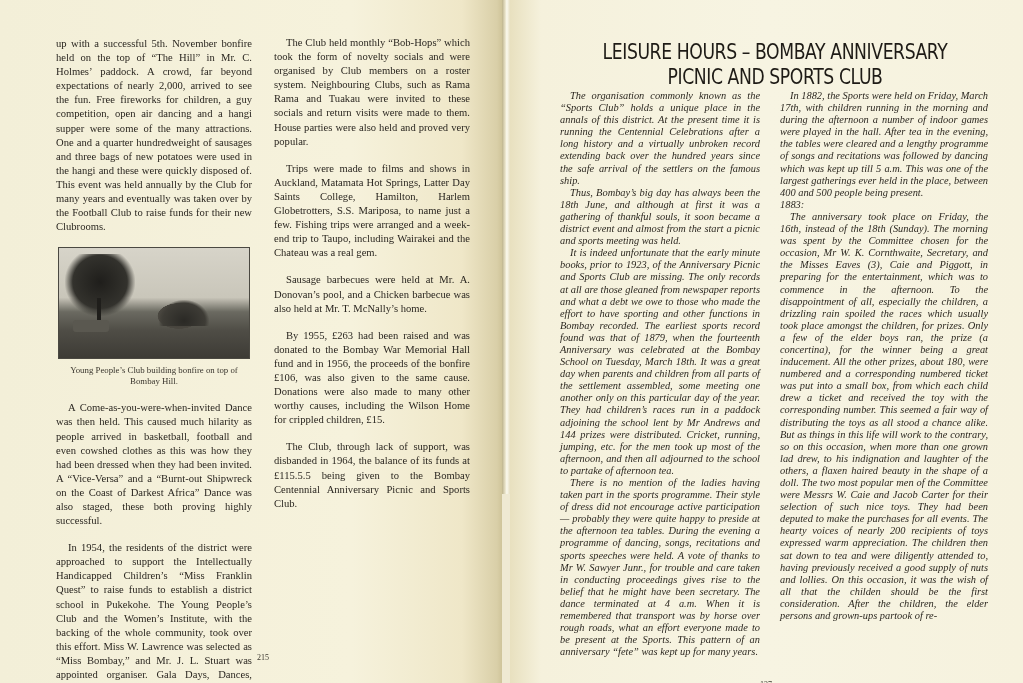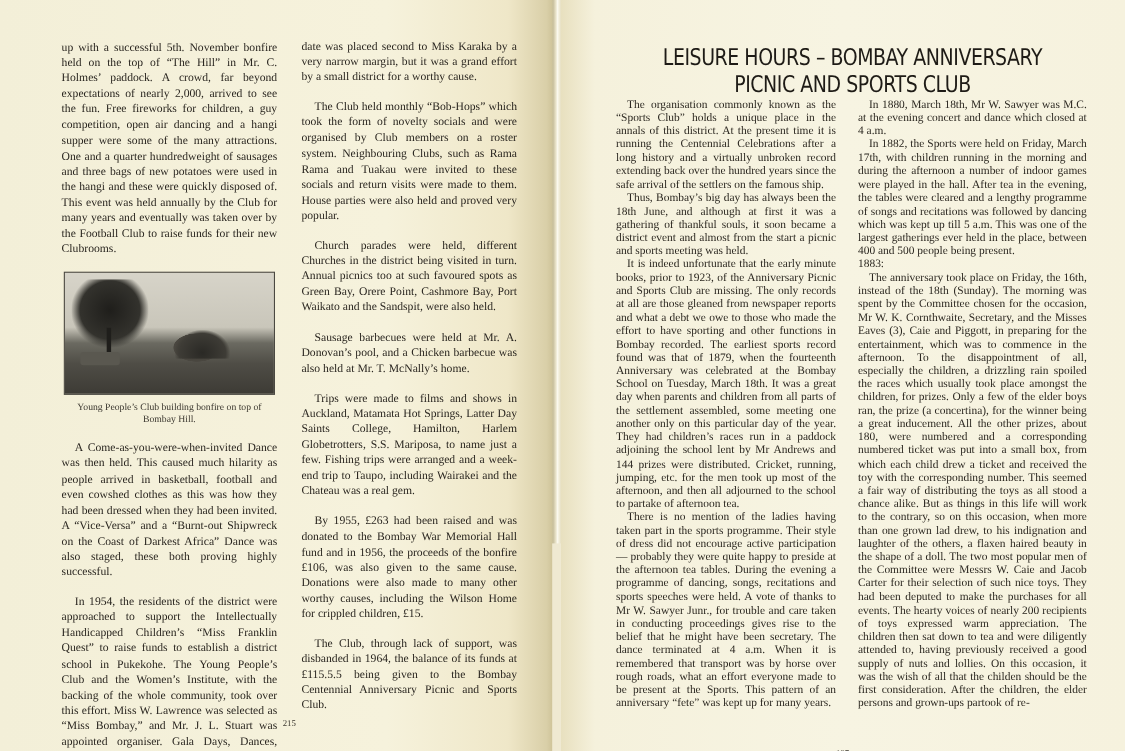--- a/index.html
+++ b/index.html
@@ -46,21 +46,21 @@
     position: absolute; left: 560px; top: 40px; width: 430px;
     font-family: "DejaVu Sans", "Liberation Sans", sans-serif;
     font-weight: normal; font-size: 21px; line-height: 25px;
     text-align: center; letter-spacing: -0.5px; color: #1e1b16;
     transform: scaleX(0.82); transform-origin: center top;
   }
   .title span { display: block; }
   .right-col { position: absolute; top: 90px; font-size: 10.4px; line-height: 12.1px; text-align: justify; color: #2c2821; }
   .right-col1 { left: 560px; width: 200px; }
   .right-col2 { left: 780px; width: 208px; }
-  .right-col p { margin: 0; text-indent: 10px; }
+  .right-col p { margin: 0; text-indent: 10px; font-style: italic; }
   .right-col p.first { text-indent: 10px; }
   .right-col p.year { text-indent: 0; }
 </style>
 </head>
 <body>
 
 <div class="spread">
 
   <div class="page page-left">
     <div class="col left-col1">
@@ -71,25 +71,23 @@
         <div class="pile"></div>
         <div class="car"></div>
       </div>
       <div class="caption">Young People’s Club building bonfire on top of Bombay Hill.</div>
       <p>A Come-as-you-were-when-invited Dance was then held. This caused much hilarity as people arrived in basketball, football and even cowshed clothes as this was how they had been dressed when they had been invited. A “Vice-Versa” and a “Burnt-out Shipwreck on the Coast of Darkest Africa” Dance was also staged, these both proving highly successful.</p>
       <p>In 1954, the residents of the district were approached to support the Intellectually Handicapped Children’s “Miss Franklin Quest” to raise funds to establish a district school in Pukekohe. The Young People’s Club and the Women’s Institute, with the backing of the whole community, took over this effort. Miss W. Lawrence was selected as “Miss Bombay,” and Mr. J. L. Stuart was appointed organiser. Gala Days, Dances, Quick Raffle Stalls, Bottle Drives, Stock Drives and Street Collections were organised, resulting in £770 being raised in a few weeks.</p>
 
     </div>
 
     <div class="col left-col2">
-      <p class="first">date was placed second to Miss Karaka by a very narrow margin, but it was a grand effort by a small district for a worthy cause.</p>
       <p>The Club held monthly “Bob-Hops” which took the form of novelty socials and were organised by Club members on a roster system. Neighbouring Clubs, such as Rama Rama and Tuakau were invited to these socials and return visits were made to them. House parties were also held and proved very popular.</p>
-      <p>Church parades were held, different Churches in the district being visited in turn. Annual picnics too at such favoured spots as Green Bay, Orere Point, Cashmore Bay, Port Waikato and the Sandspit, were also held.</p>
+      <p>Trips were made to films and shows in Auckland, Matamata Hot Springs, Latter Day Saints College, Hamilton, Harlem Globetrotters, S.S. Mariposa, to name just a few. Fishing trips were arranged and a week-end trip to Taupo, including Wairakei and the Chateau was a real gem.</p>
       <p>Sausage barbecues were held at Mr. A. Donovan’s pool, and a Chicken barbecue was also held at Mr. T. McNally’s home.</p>
-      <p>Trips were made to films and shows in Auckland, Matamata Hot Springs, Latter Day Saints College, Hamilton, Harlem Globetrotters, S.S. Mariposa, to name just a few. Fishing trips were arranged and a week-end trip to Taupo, including Wairakei and the Chateau was a real gem.</p>
       <p>By 1955, £263 had been raised and was donated to the Bombay War Memorial Hall fund and in 1956, the proceeds of the bonfire £106, was also given to the same cause. Donations were also made to many other worthy causes, including the Wilson Home for crippled children, £15.</p>
       <p>The Club, through lack of support, was disbanded in 1964, the balance of its funds at £115.5.5 being given to the Bombay Centennial Anniversary Picnic and Sports Club.</p>
 
     </div>
 
     <div class="pagenum pn-left">215</div>
   </div>
 
   <div class="gutter"></div>
 
@@ -101,20 +99,19 @@
   </div>
 
   <div class="right-col right-col1">
     <p class="first">The organisation commonly known as the “Sports Club” holds a unique place in the annals of this district. At the present time it is running the Centennial Celebrations after a long history and a virtually unbroken record extending back over the hundred years since the safe arrival of the settlers on the famous ship.</p>
     <p>Thus, Bombay’s big day has always been the 18th June, and although at first it was a gathering of thankful souls, it soon became a district event and almost from the start a picnic and sports meeting was held.</p>
     <p>It is indeed unfortunate that the early minute books, prior to 1923, of the Anniversary Picnic and Sports Club are missing. The only records at all are those gleaned from newspaper reports and what a debt we owe to those who made the effort to have sporting and other functions in Bombay recorded. The earliest sports record found was that of 1879, when the fourteenth Anniversary was celebrated at the Bombay School on Tuesday, March 18th. It was a great day when parents and children from all parts of the settlement assembled, some meeting one another only on this particular day of the year. They had children’s races run in a paddock adjoining the school lent by Mr Andrews and 144 prizes were distributed. Cricket, running, jumping, etc. for the men took up most of the afternoon, and then all adjourned to the school to partake of afternoon tea.</p>
     <p>There is no mention of the ladies having taken part in the sports programme. Their style of dress did not encourage active participation — probably they were quite happy to preside at the afternoon tea tables. During the evening a programme of dancing, songs, recitations and sports speeches were held. A vote of thanks to Mr W. Sawyer Junr., for trouble and care taken in conducting proceedings gives rise to the belief that he might have been secretary. The dance terminated at 4 a.m. When it is remembered that transport was by horse over rough roads, what an effort everyone made to be present at the Sports. This pattern of an anniversary “fete” was kept up for many years.</p>
   </div>
 
   <div class="right-col right-col2">
-    <p class="first">In 1880, March 18th, Mr W. Sawyer was M.C. at the evening concert and dance which closed at 4 a.m.</p>
     <p>In 1882, the Sports were held on Friday, March 17th, with children running in the morning and during the afternoon a number of indoor games were played in the hall. After tea in the evening, the tables were cleared and a lengthy programme of songs and recitations was followed by dancing which was kept up till 5 a.m. This was one of the largest gatherings ever held in the place, between 400 and 500 people being present.</p>
     <p class="year">1883:</p>
     <p>The anniversary took place on Friday, the 16th, instead of the 18th (Sunday). The morning was spent by the Committee chosen for the occasion, Mr W. K. Cornthwaite, Secretary, and the Misses Eaves (3), Caie and Piggott, in preparing for the entertainment, which was to commence in the afternoon. To the disappointment of all, especially the children, a drizzling rain spoiled the races which usually took place amongst the children, for prizes. Only a few of the elder boys ran, the prize (a concertina), for the winner being a great inducement. All the other prizes, about 180, were numbered and a corresponding numbered ticket was put into a small box, from which each child drew a ticket and received the toy with the corresponding number. This seemed a fair way of distributing the toys as all stood a chance alike. But as things in this life will work to the contrary, so on this occasion, when more than one grown lad drew, to his indignation and laughter of the others, a flaxen haired beauty in the shape of a doll. The two most popular men of the Committee were Messrs W. Caie and Jacob Carter for their selection of such nice toys. They had been deputed to make the purchases for all events. The hearty voices of nearly 200 recipients of toys expressed warm appreciation. The children then sat down to tea and were diligently attended to, having previously received a good supply of nuts and lollies. On this occasion, it was the wish of all that the childen should be the first consideration. After the children, the elder persons and grown-ups partook of re-</p>
   </div>
 
   <div class="pagenum pn-right">137</div>
 </div>
 
 </body></html>

